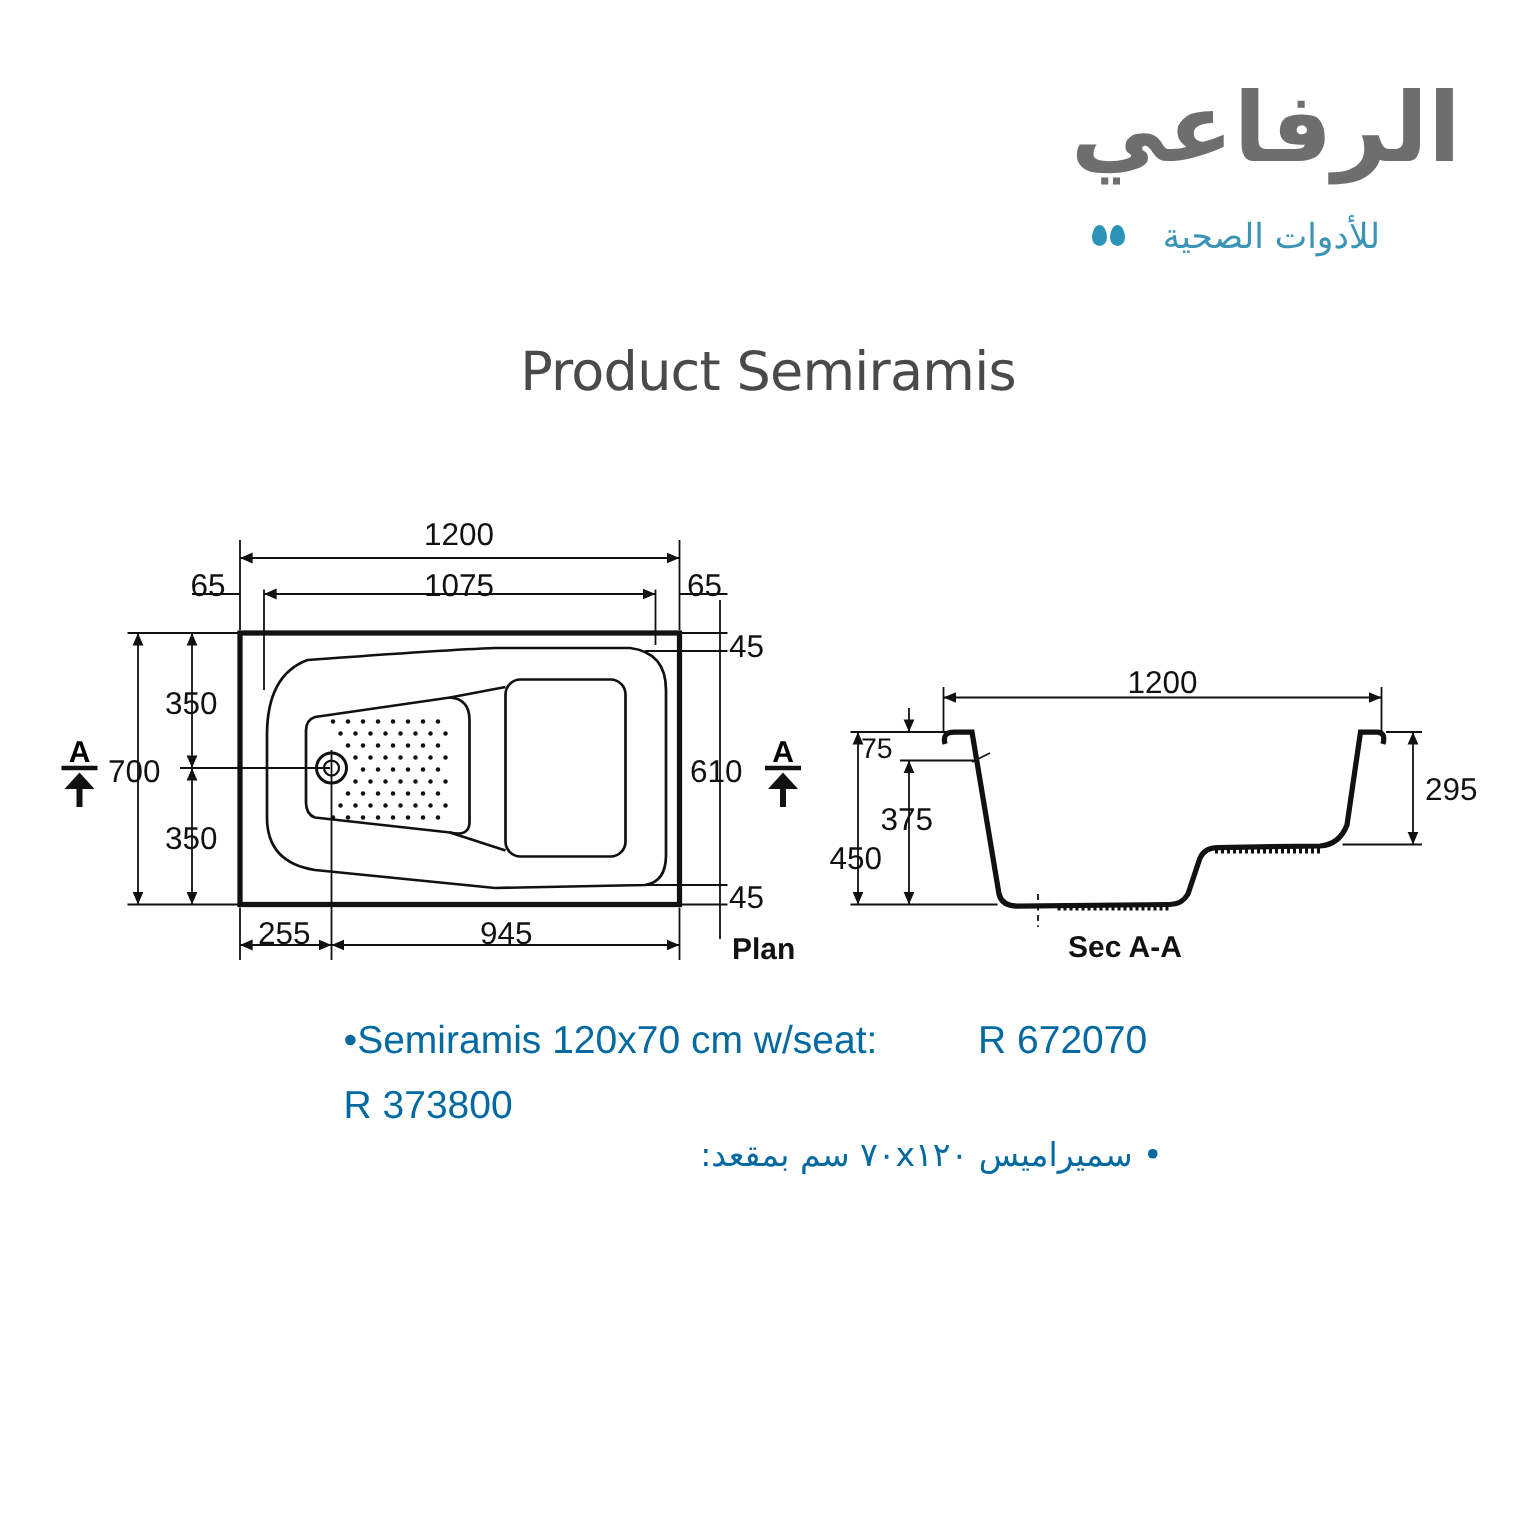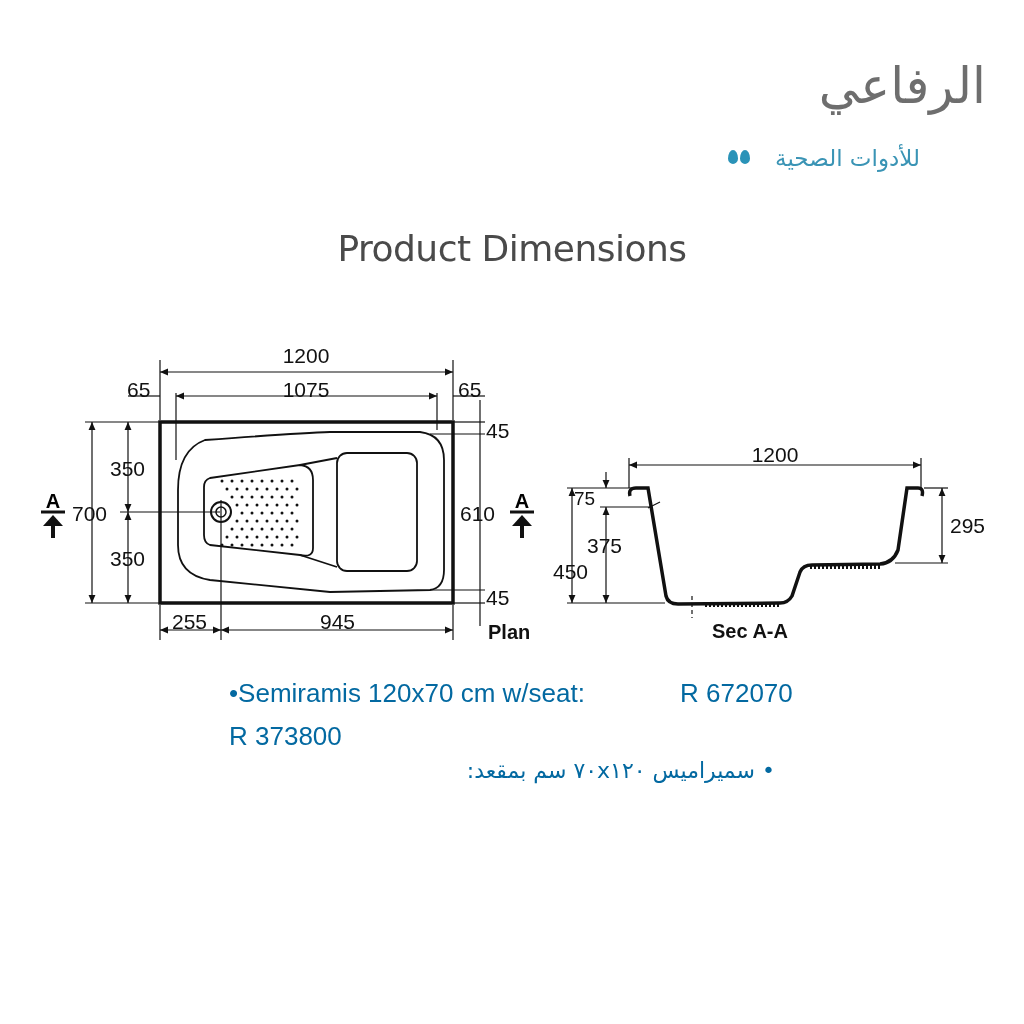--- a/index.html
+++ b/index.html
@@ -1,36 +1,36 @@
 <!DOCTYPE html>
 <html><head>
 <meta charset="utf-8">
 <style>
   html,body{margin:0;padding:0;background:#ffffff;}
   body{width:1024px;height:1024px;position:relative;overflow:hidden;font-family:"Liberation Sans",sans-serif;color:#111;}
   .logo{position:absolute;left:700px;top:28px;width:290px;height:160px;}
-  .logo-word{position:absolute;right:4px;top:8px;font-family:"DejaVu Sans",sans-serif;font-weight:normal;font-size:50px;line-height:100px;color:#6e6e6e;direction:rtl;letter-spacing:-2px;}
+  .logo-word{position:absolute;right:16px;top:8px;font-family:"DejaVu Sans",sans-serif;font-weight:bold;font-size:64px;line-height:100px;color:#6e6e6e;direction:rtl;letter-spacing:-2px;}
   .logo-sub{position:absolute;right:70px;top:117px;font-family:"DejaVu Sans",sans-serif;font-size:23px;color:#3a94b5;direction:rtl;}
   .drops{position:absolute;left:28px;top:122px;}
   .drop{display:inline-block;width:10px;height:14px;background:#2a93b8;border-radius:50% 50% 50% 50% / 60% 60% 40% 40%;margin-right:2px;}
   .title{position:absolute;left:0;width:1024px;top:228px;text-align:center;font-family:"DejaVu Sans",sans-serif;font-size:36px;color:#4a4a4a;letter-spacing:-0.5px;}
   svg text{font-family:"Liberation Sans",sans-serif;}
   .spec{position:absolute;font-family:"Liberation Sans",sans-serif;font-size:26px;color:#0369a1;white-space:pre;}
   .ar{direction:rtl;font-family:"DejaVu Sans",sans-serif;}
 </style>
 </head>
 <body>
 
 <div class="logo">
   <div class="logo-word"><span>الرفاعي</span></div>
   <div class="logo-sub">للأدوات الصحية</div>
   <div class="drops"><span class="drop"></span><span class="drop"></span></div>
 </div>
 
-<div class="title">Product Dimensions</div>
+<div class="title">Product Semiramis</div>
 
 <svg style="position:absolute;left:0;top:330px" width="560" height="320" viewBox="0 330 560 320">
   <defs>
     <marker id="ar" markerWidth="8" markerHeight="8" refX="7" refY="4" orient="auto">
         <path d="M0,1 L7,4 L0,7 Z" fill="#111"></path>
       </marker>
     <marker id="al" markerWidth="8" markerHeight="8" refX="1" refY="4" orient="auto">
         <path d="M8,1 L1,4 L8,7 Z" fill="#111"></path>
       </marker>
   </defs>
@@ -212,15 +212,15 @@
     <text x="775" y="462" text-anchor="middle">1200</text>
     <text x="574" y="505" font-size="19">75</text>
     <text x="587" y="553">375</text>
     <text x="553" y="579">450</text>
     <text x="950" y="533">295</text>
     <text x="712" y="638" font-weight="bold" font-size="20">Sec  A-A</text>
   </g>
 </svg>
 
 <div class="spec" style="left:229px;top:678px">•Semiramis 120x70 cm w/seat:</div>
-<div class="spec" style="left:680px;top:678px">R 672070</div>
+<div class="spec" style="left:652px;top:678px">R 672070</div>
 <div class="spec" style="left:229px;top:721px">R 373800</div>
 <div class="spec ar" style="left:410px;top:758px;width:365px;font-size:22px">• سميراميس ٧٠x١٢٠ سم بمقعد:</div>
 
 </body></html>

